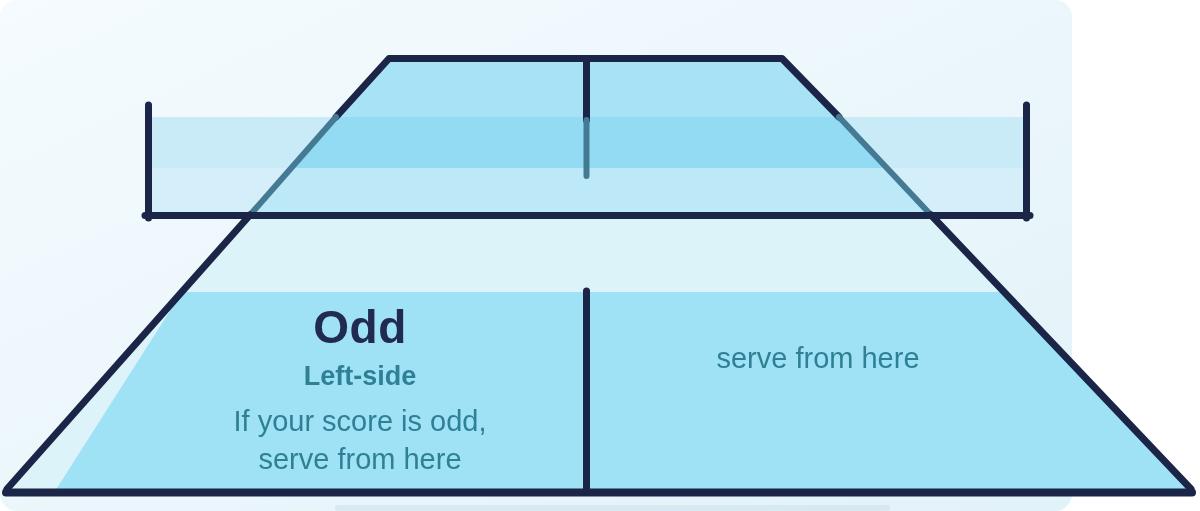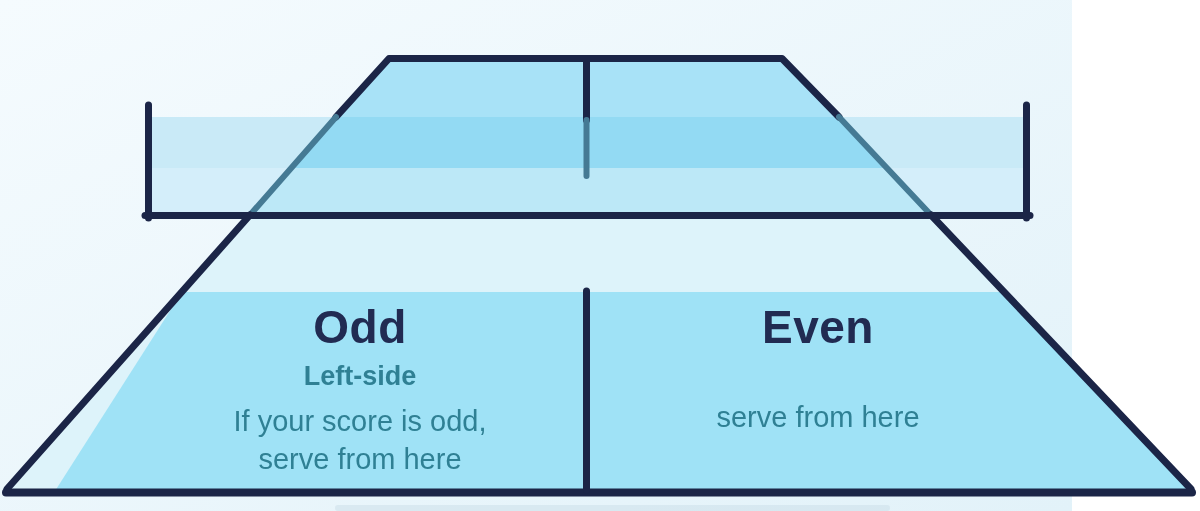--- a/index.html
+++ b/index.html
@@ -3,20 +3,21 @@
 <meta charset="utf-8">
 <style>
   html,body{margin:0;padding:0;}
   body{
     width:1200px;height:511px;overflow:hidden;
     font-family:"Liberation Sans", sans-serif;
   }
   .stage{
     position:relative;width:1072px;height:511px;
     background:linear-gradient(155deg, var(--background-top,#f5fbfe) 0%, var(--background-bottom,#e2f2f9) 100%);
+    border-radius:17px;
   }
   svg.court{position:absolute;left:0;top:0;}
 
   
   .f-court       {fill:var(--court-blue,#a8e2f7);}
   .f-net-in-top  {fill:var(--net-over-court-top,#93daf3);}
   .f-net-in-bot  {fill:var(--net-over-court-bottom,#bce8f7);}
   .f-net-out-top {fill:var(--net-outside-top,#c9eaf7);}
   .f-net-out-bot {fill:var(--net-outside-bottom,#d4eefa);}
   .f-kitchen     {fill:var(--kitchen-light,#ddf3fa);}
@@ -100,20 +101,19 @@
   <div class="zone zone-left">
     <div class="zone-title">Odd</div>
     <div class="zone-subtitle">Left-side</div>
     <div class="zone-caption">
       <span>If your score is odd,</span><br>
       <span>serve from here</span>
     </div>
   </div>
 
   <div class="zone zone-right">
-    <div class="zone-title">Even</div>
     <div class="zone-caption">
       <br>
       <span>serve from here</span>
     </div>
   </div>
 
 </div>
 
 </body></html>

